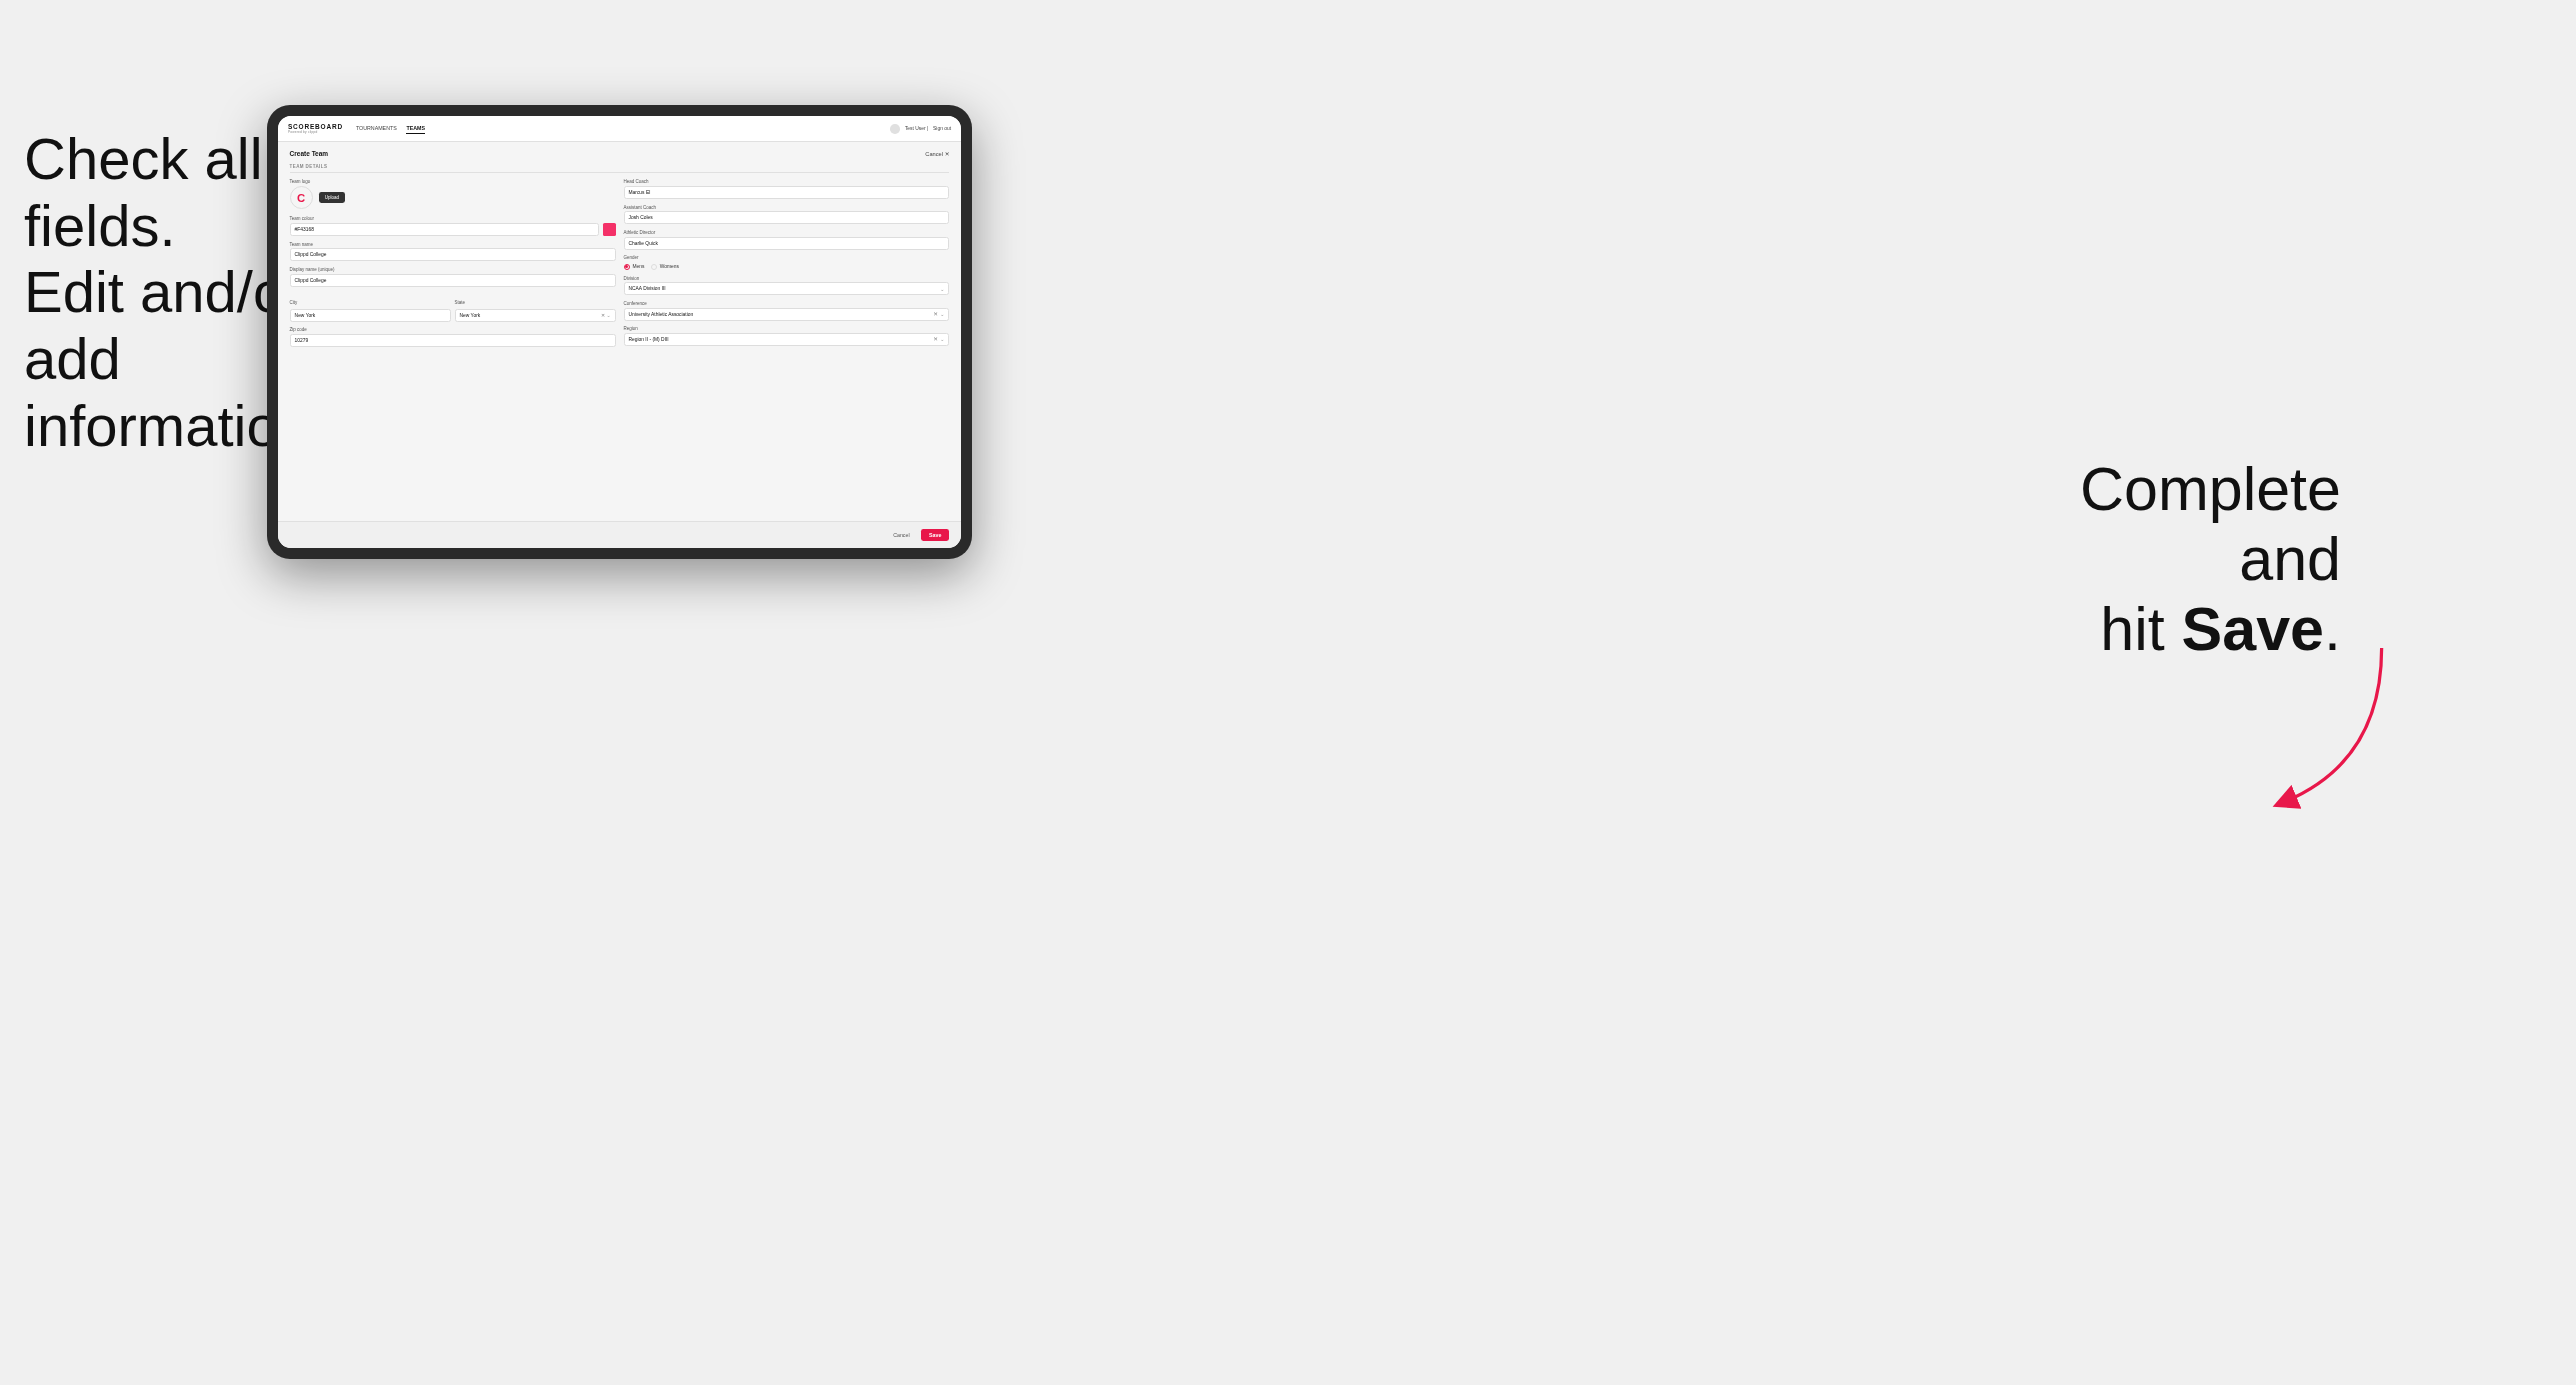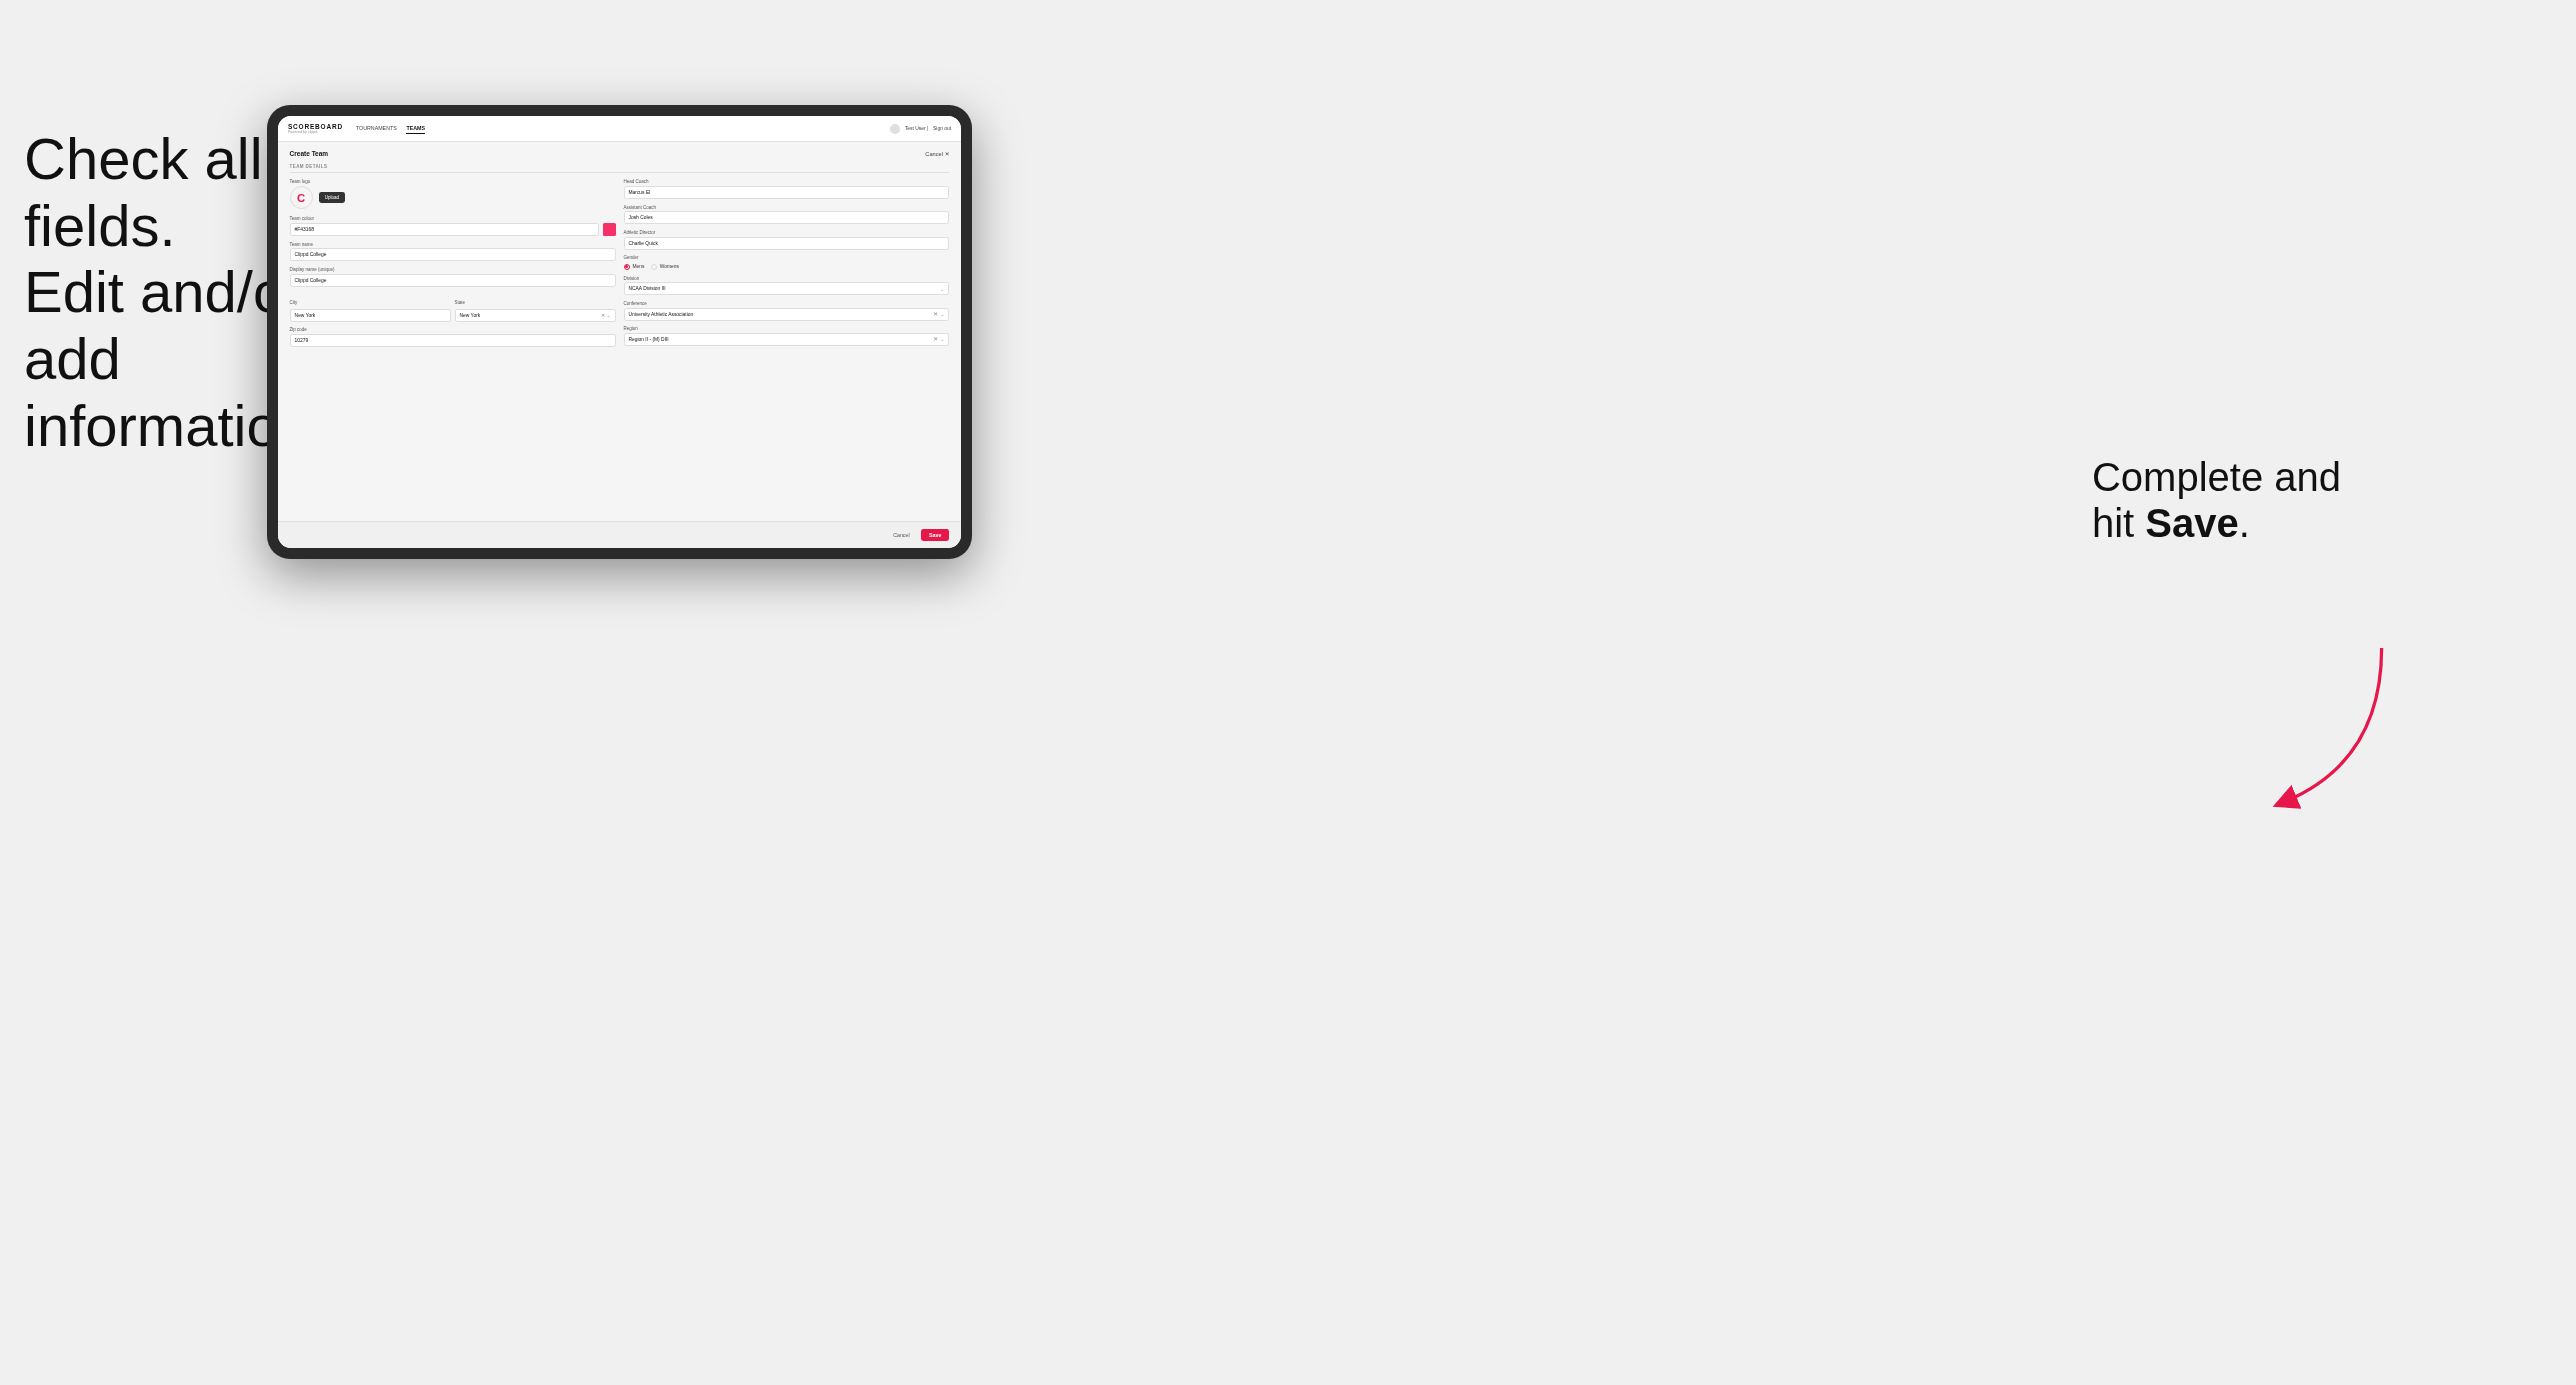--- a/index.html
+++ b/index.html
@@ -22,26 +22,26 @@
       line-height: 1.15;
       color: #111;
       max-width: 340px;
     }
 
     
     .instruction-right {
       position: absolute;
       right: 235px;
       top: 454px;
-      font-size: 40px;
+      font-size: 61px;
       font-weight: 400;
       line-height: 1.15;
       color: #111;
       max-width: 340px;
-      text-align: left;
+      text-align: right;
     }
     .instruction-right strong {
       font-weight: 700;
     }
 
     
     .tablet {
       position: absolute;
       left: 267px;
       top: 105px;

